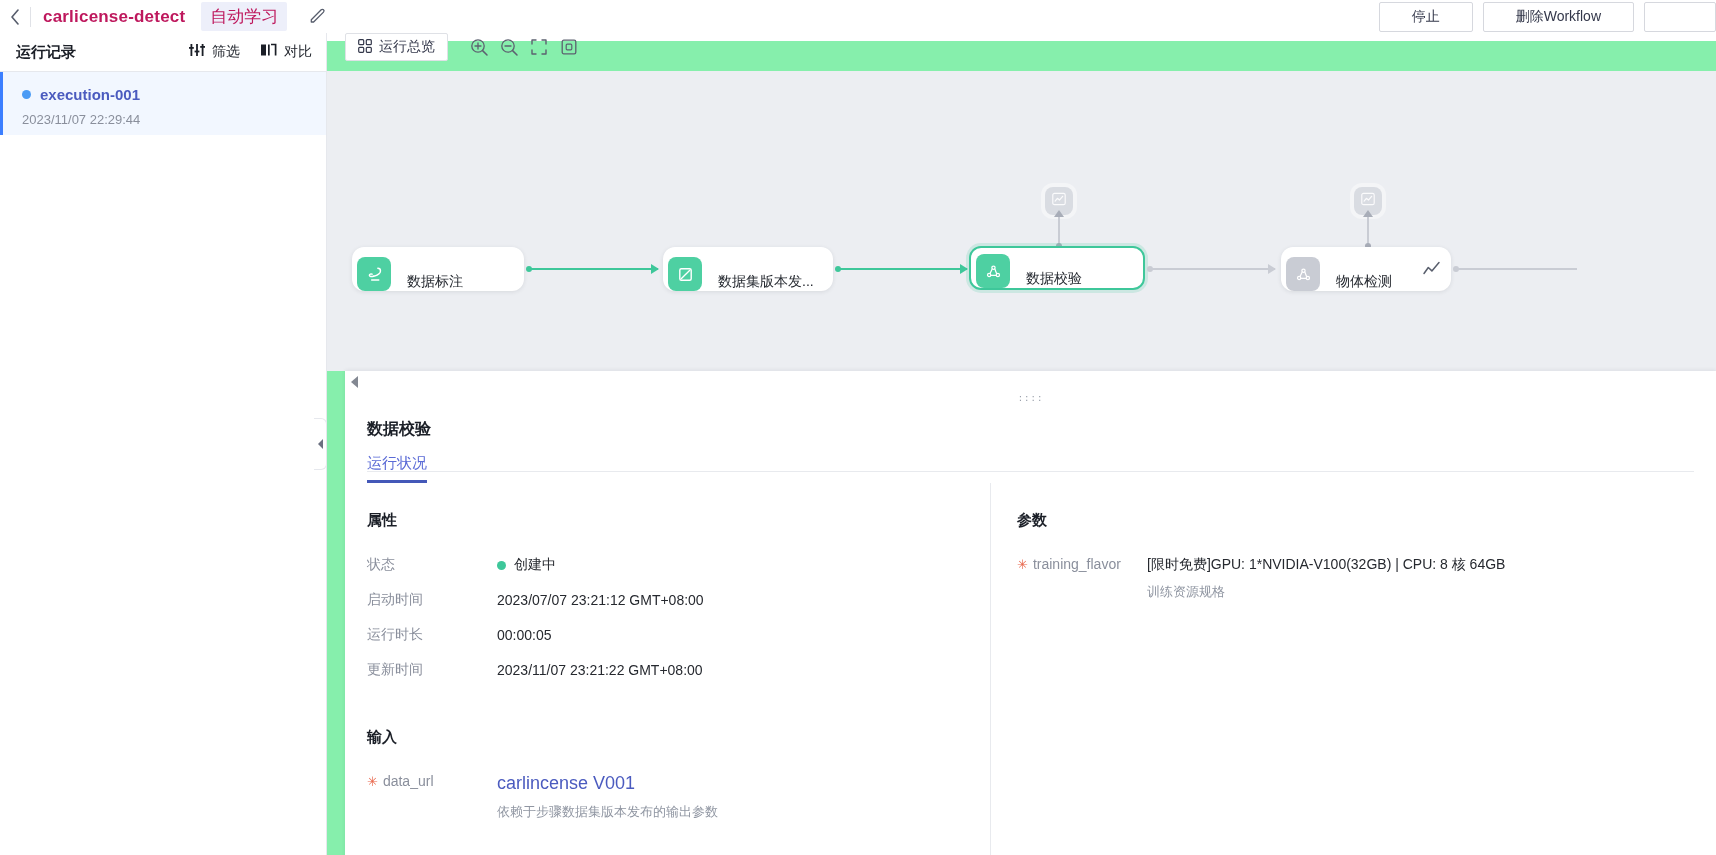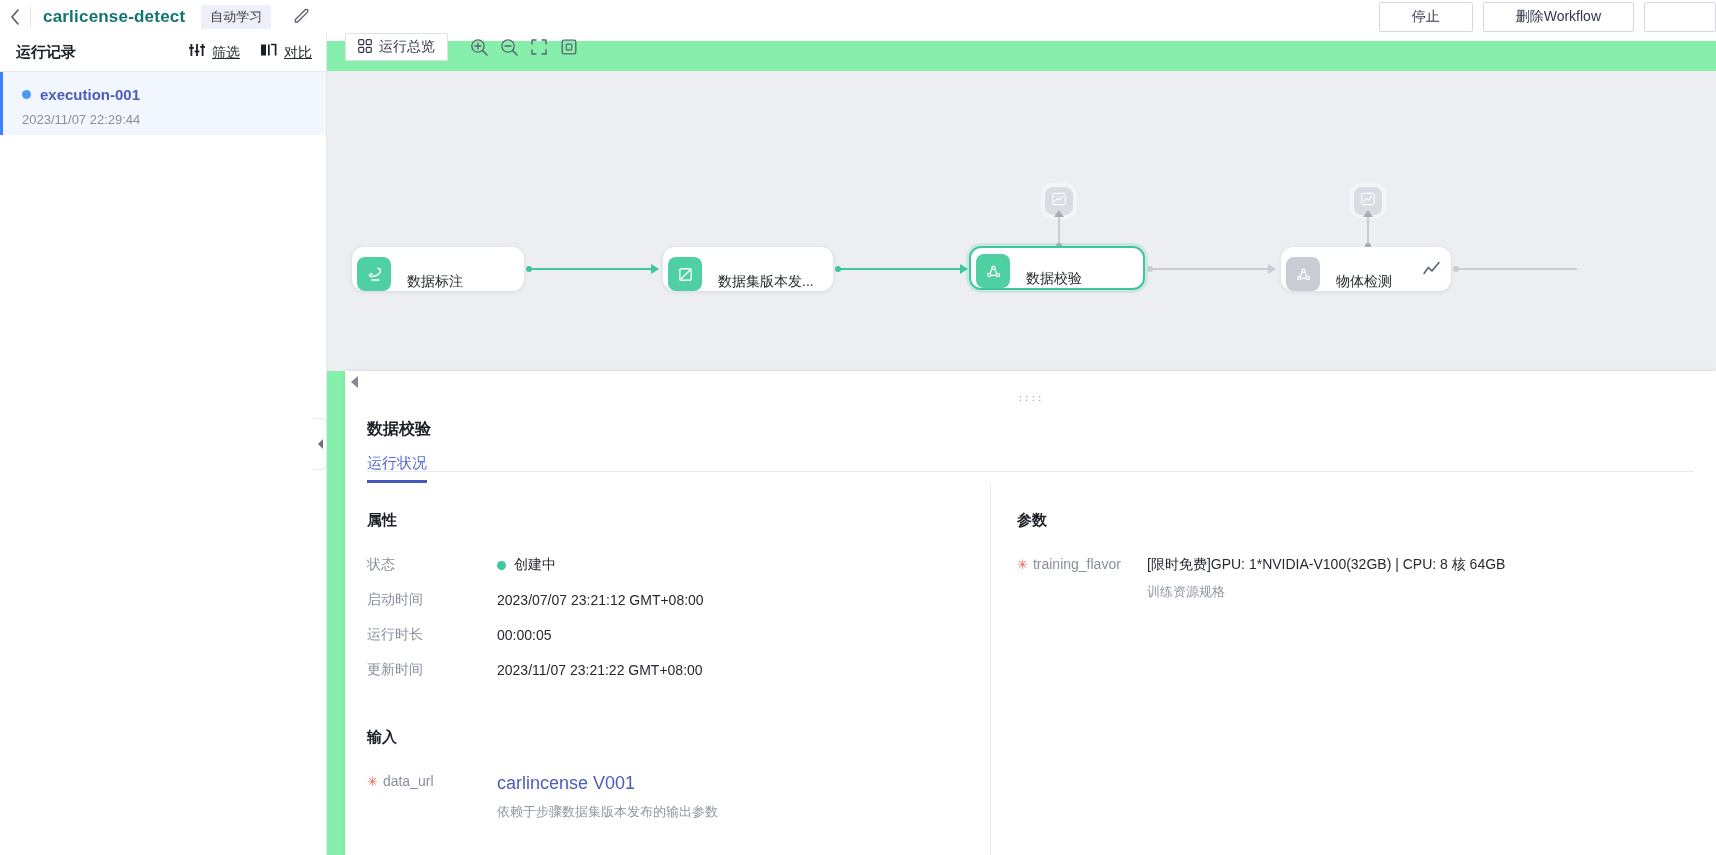--- a/index.html
+++ b/index.html
@@ -16,24 +16,24 @@
   .topbar {
     position: absolute; left: 0; top: 0; width: 1716px; height: 33px;
     background: #ffffff;
     display: flex; align-items: center;
   }
   .back-chevron {
     width: 30px; height: 33px; display: flex; align-items: center;
     justify-content: center; color: #575d6c; font-size: 16px; cursor: pointer;
   }
   .hdr-divider { width: 1px; height: 20px; background: #e0e2e7; margin-right: 12px; }
-  .proj-title { font-size: 17px; font-weight: bold; color: #0f766e; letter-spacing: .2px; }
+  .proj-title { font-size: 17px; font-weight: bold; color: #be185d; letter-spacing: .2px; }
   .auto-tag {
-    margin-left: 16px; background: #edeffa; color: #404040;
-    font-size: 13px; padding: 3px 9px; border-radius: 2px;
+    margin-left: 16px; background: #edeffa; color: #be185d;
+    font-size: 17px; padding: 3px 9px; border-radius: 2px;
   }
   .edit-pencil { margin-left: 20px; width: 20px; height: 20px; cursor: pointer; color: #575d6c; }
   .topbar-right {
     position: absolute; right: 0; top: 0; height: 33px;
     display: flex; align-items: center; gap: 0px;
   }
   .btn-outline {
     height: 30px; min-width: 82px; padding: 0 32px;
     border: 1px solid #d6d8de; background: #fff; color: #33374a;
     font-size: 14px; border-radius: 2px; cursor: pointer;
@@ -46,21 +46,21 @@
   .sidebar {
     position: absolute; left: 0; top: 33px; width: 327px; height: 822px;
     background: #ffffff; border-right: 1px solid #e6e8ed;
   }
   .sidebar-head {
     height: 38px; display: flex; align-items: center;
     padding: 0 14px 0 16px; position: relative;
   }
   .sidebar-title { font-size: 15px; font-weight: bold; color: #1b1f27; }
   .sb-actions { margin-left: auto; display: flex; align-items: center; gap: 20px; }
-  .sb-action { display: flex; align-items: flex-end; gap: 6px; cursor: pointer; text-decoration: underline; }
+  .sb-action { display: flex; align-items: center; gap: 6px; cursor: pointer; }
   .sb-action-label { font-size: 14px; color: #1b1f27; }
   .sidebar-sep { height: 1px; background: #e6e8ed; }
 
   .run-item {
     position: relative; padding: 14px 16px 14px 22px;
     background: #f2f7ff; cursor: pointer; height: 63px;
   }
   .run-item::before {
     content: ""; position: absolute; left: 0; top: 0; bottom: 0;
     width: 3px; background: #3c7fff;

